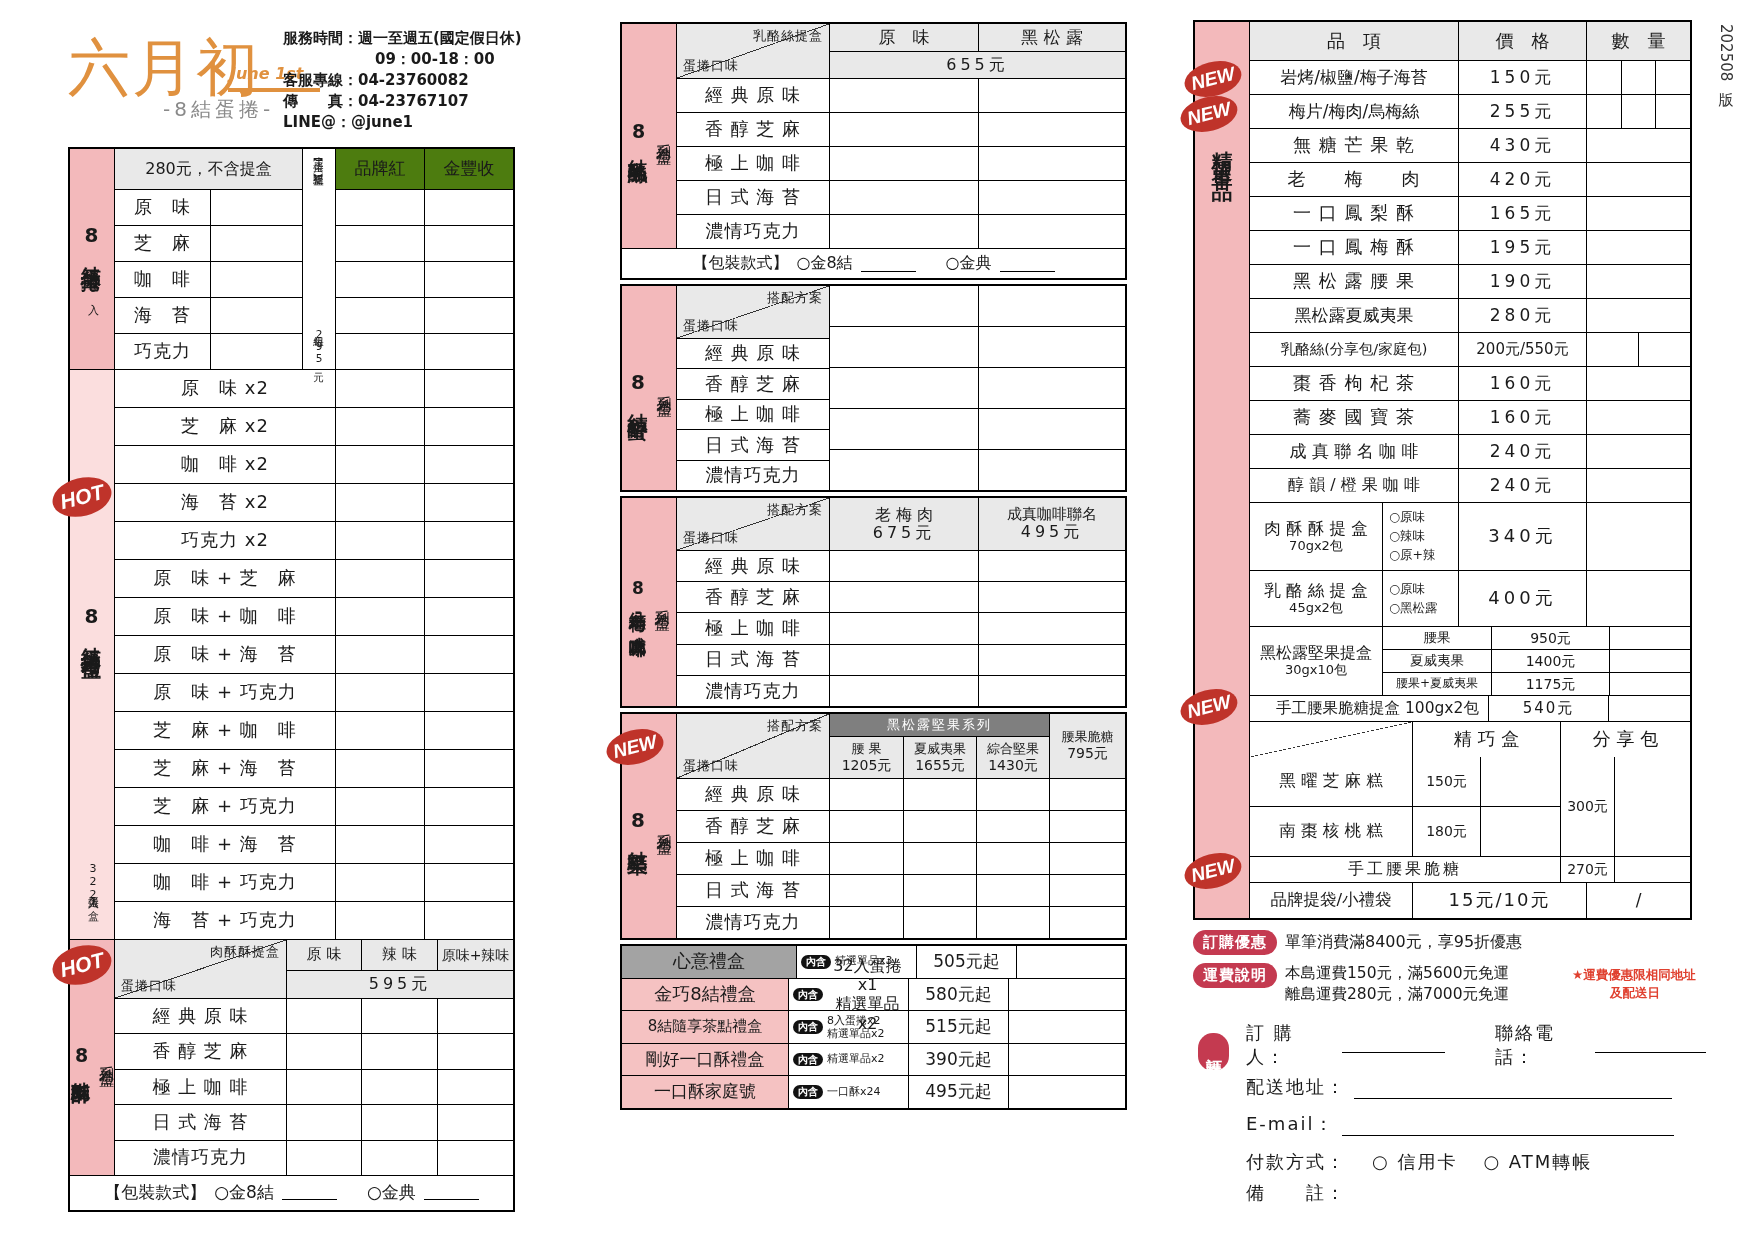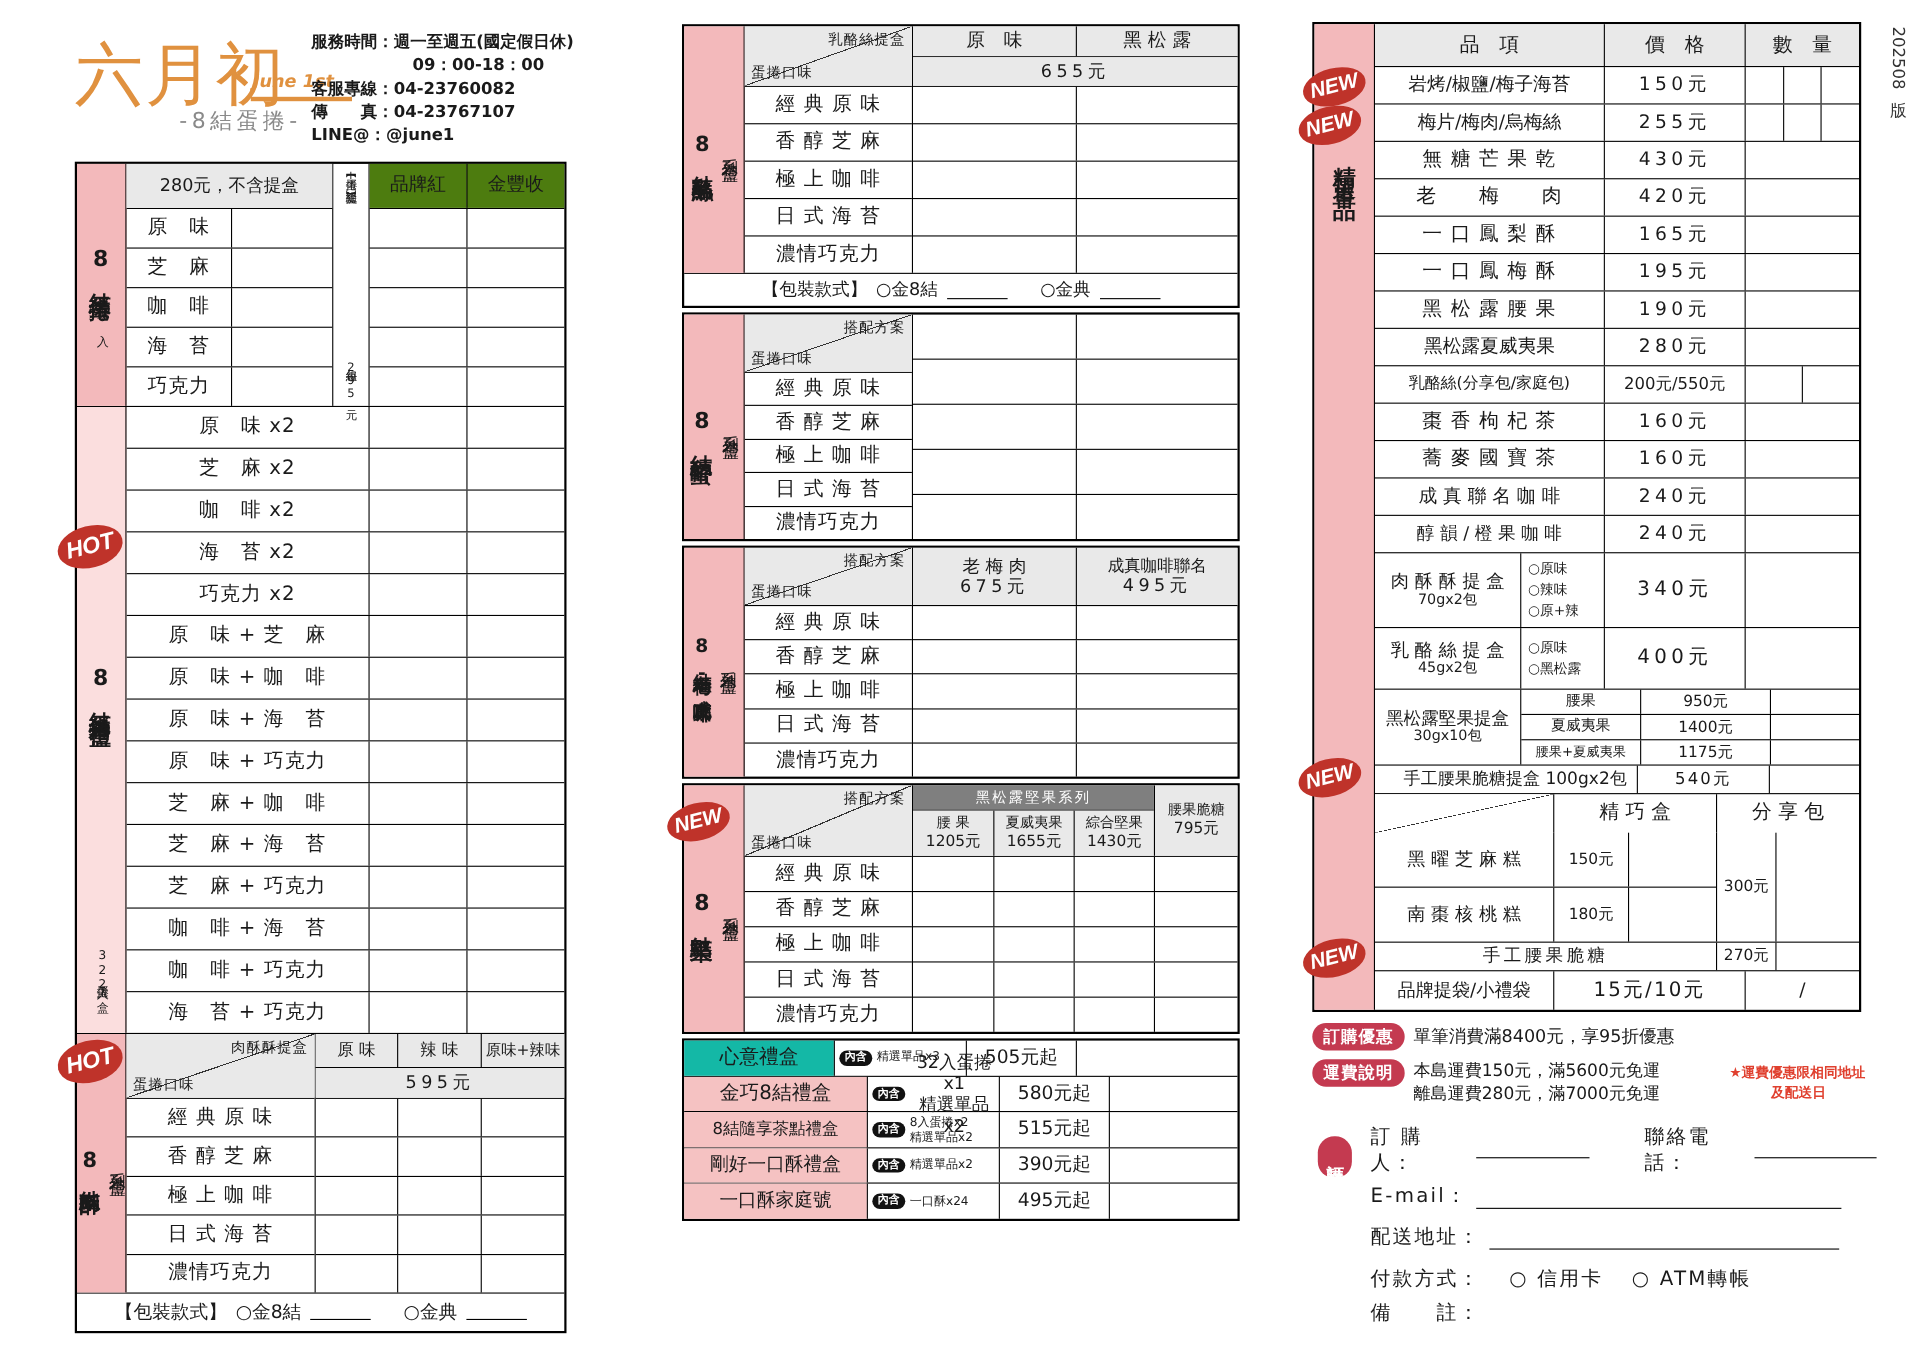--- a/index.html
+++ b/index.html
@@ -556,21 +556,21 @@
             <div class="c" style="width:73px"></div>
             <div class="c" style="flex:1"></div>
           </div>
       </div>
     </div>
   </div>
 </div>
 
 <div class="t" style="left:620px;top:944px;width:507px;height:166px">
   <div class="rw f" style="flex:1">
-    <div class="c f" style="width:136px;background:#14b8a6;font-size:18px">心意禮盒</div>
+    <div class="c f" style="width:174px;background:#a3a3a3;font-size:18px">心意禮盒</div>
     <div class="c" style="width:120px;justify-content:flex-start;padding-left:4px">
         <span class="inc">內含</span>
         <span class="col" style="font-size:11px;align-items:flex-start">
           <span>精選單品x3</span>
         </span>
       </div>
     <div class="c hdr17" style="width:100px">505元起</div>
     <div class="c" style="flex:1"></div>
   </div>
   <div class="rw" style="flex:1">
@@ -828,26 +828,26 @@
 
 <span class="vpill" style="left:1198px;top:1033px">訂購資訊</span>
 <div class="abs" style="left:1246px;top:1028px;width:460px">
   <div style="display:flex;align-items:center;height:34px">
     <span class="fieldlab">訂 購 人：</span>
       <span class="ul" style="width:110px;margin:0 6px"></span>
     <span class="fieldlab" style="margin-left:44px">聯絡電話：</span>
       <span class="ul" style="width:118px;margin-left:6px"></span>
   </div>
   <div style="display:flex;align-items:flex-end;height:37px">
+    <span class="fieldlab">配送地址：</span>
+      <span class="ul" style="flex:1;margin-left:8px;max-width:318px"></span>
+  </div>
+  <div style="display:flex;align-items:flex-end;height:37px">
     <span class="fieldlab">E-mail：</span>
       <span class="ul" style="flex:1;margin-left:8px;max-width:332px"></span>
-  </div>
-  <div style="display:flex;align-items:flex-end;height:37px">
-    <span class="fieldlab">配送地址：</span>
-      <span class="ul" style="flex:1;margin-left:8px;max-width:318px"></span>
   </div>
   <div style="display:flex;align-items:flex-end;height:38px;gap:26px">
     <span class="fieldlab">付款方式：</span>
     <span class="fieldlab">○ 信用卡</span>
     <span class="fieldlab">○ ATM轉帳</span>
   </div>
   <div style="display:flex;align-items:center;height:38px">
     <span class="fieldlab">備　　註：</span>
       <span style="flex:1"></span>
   </div>

